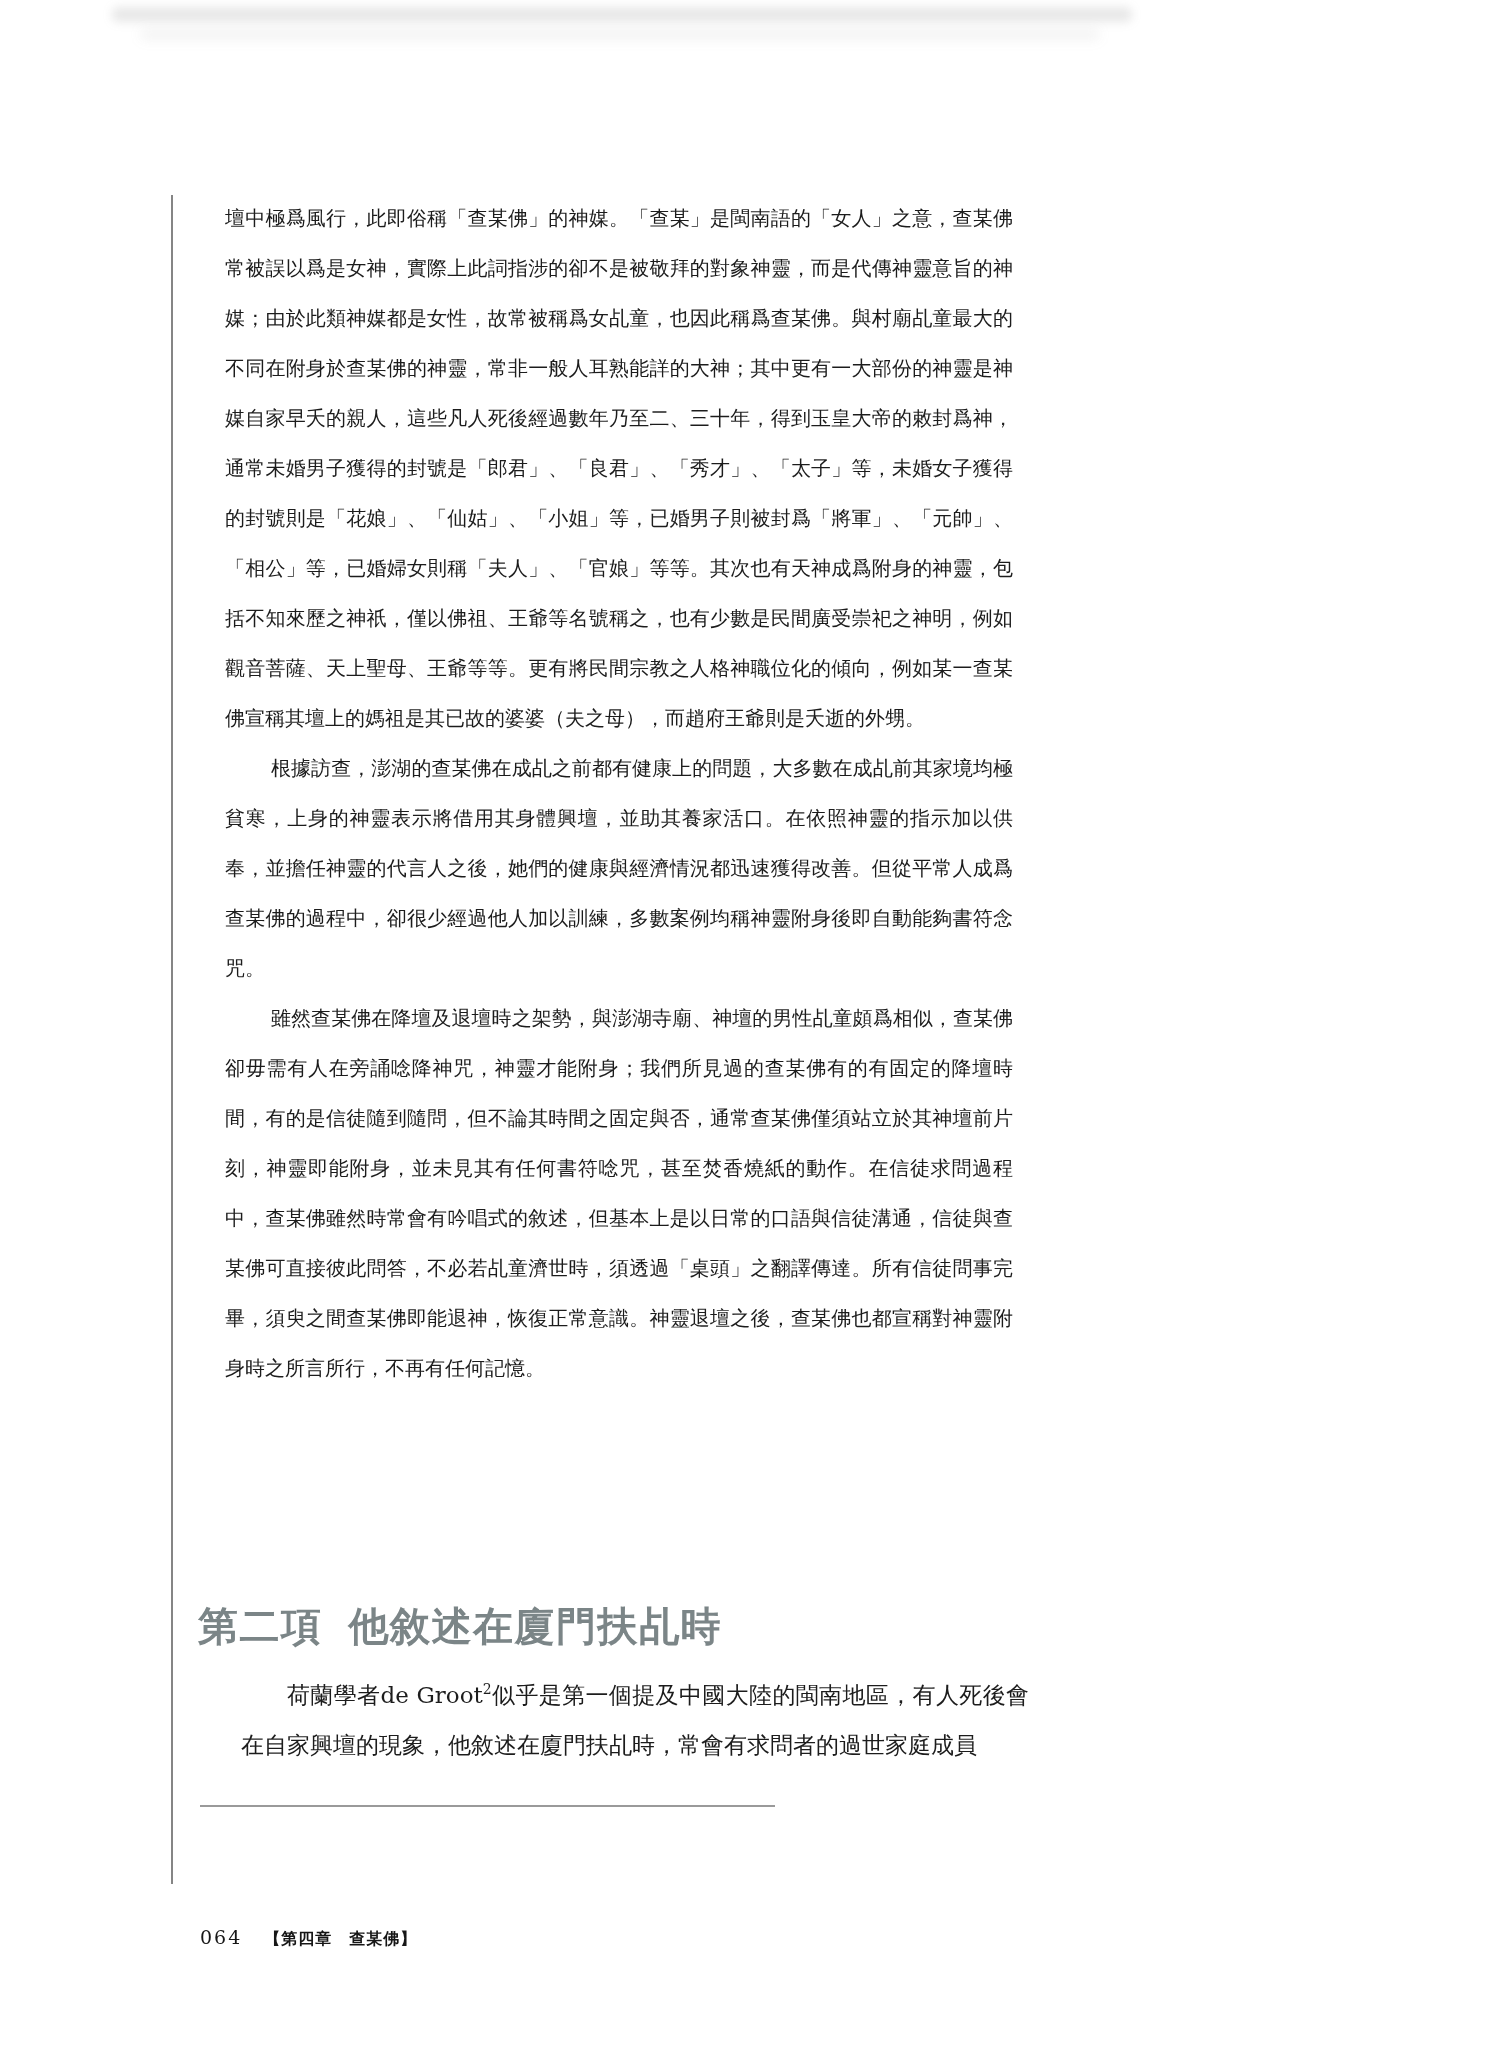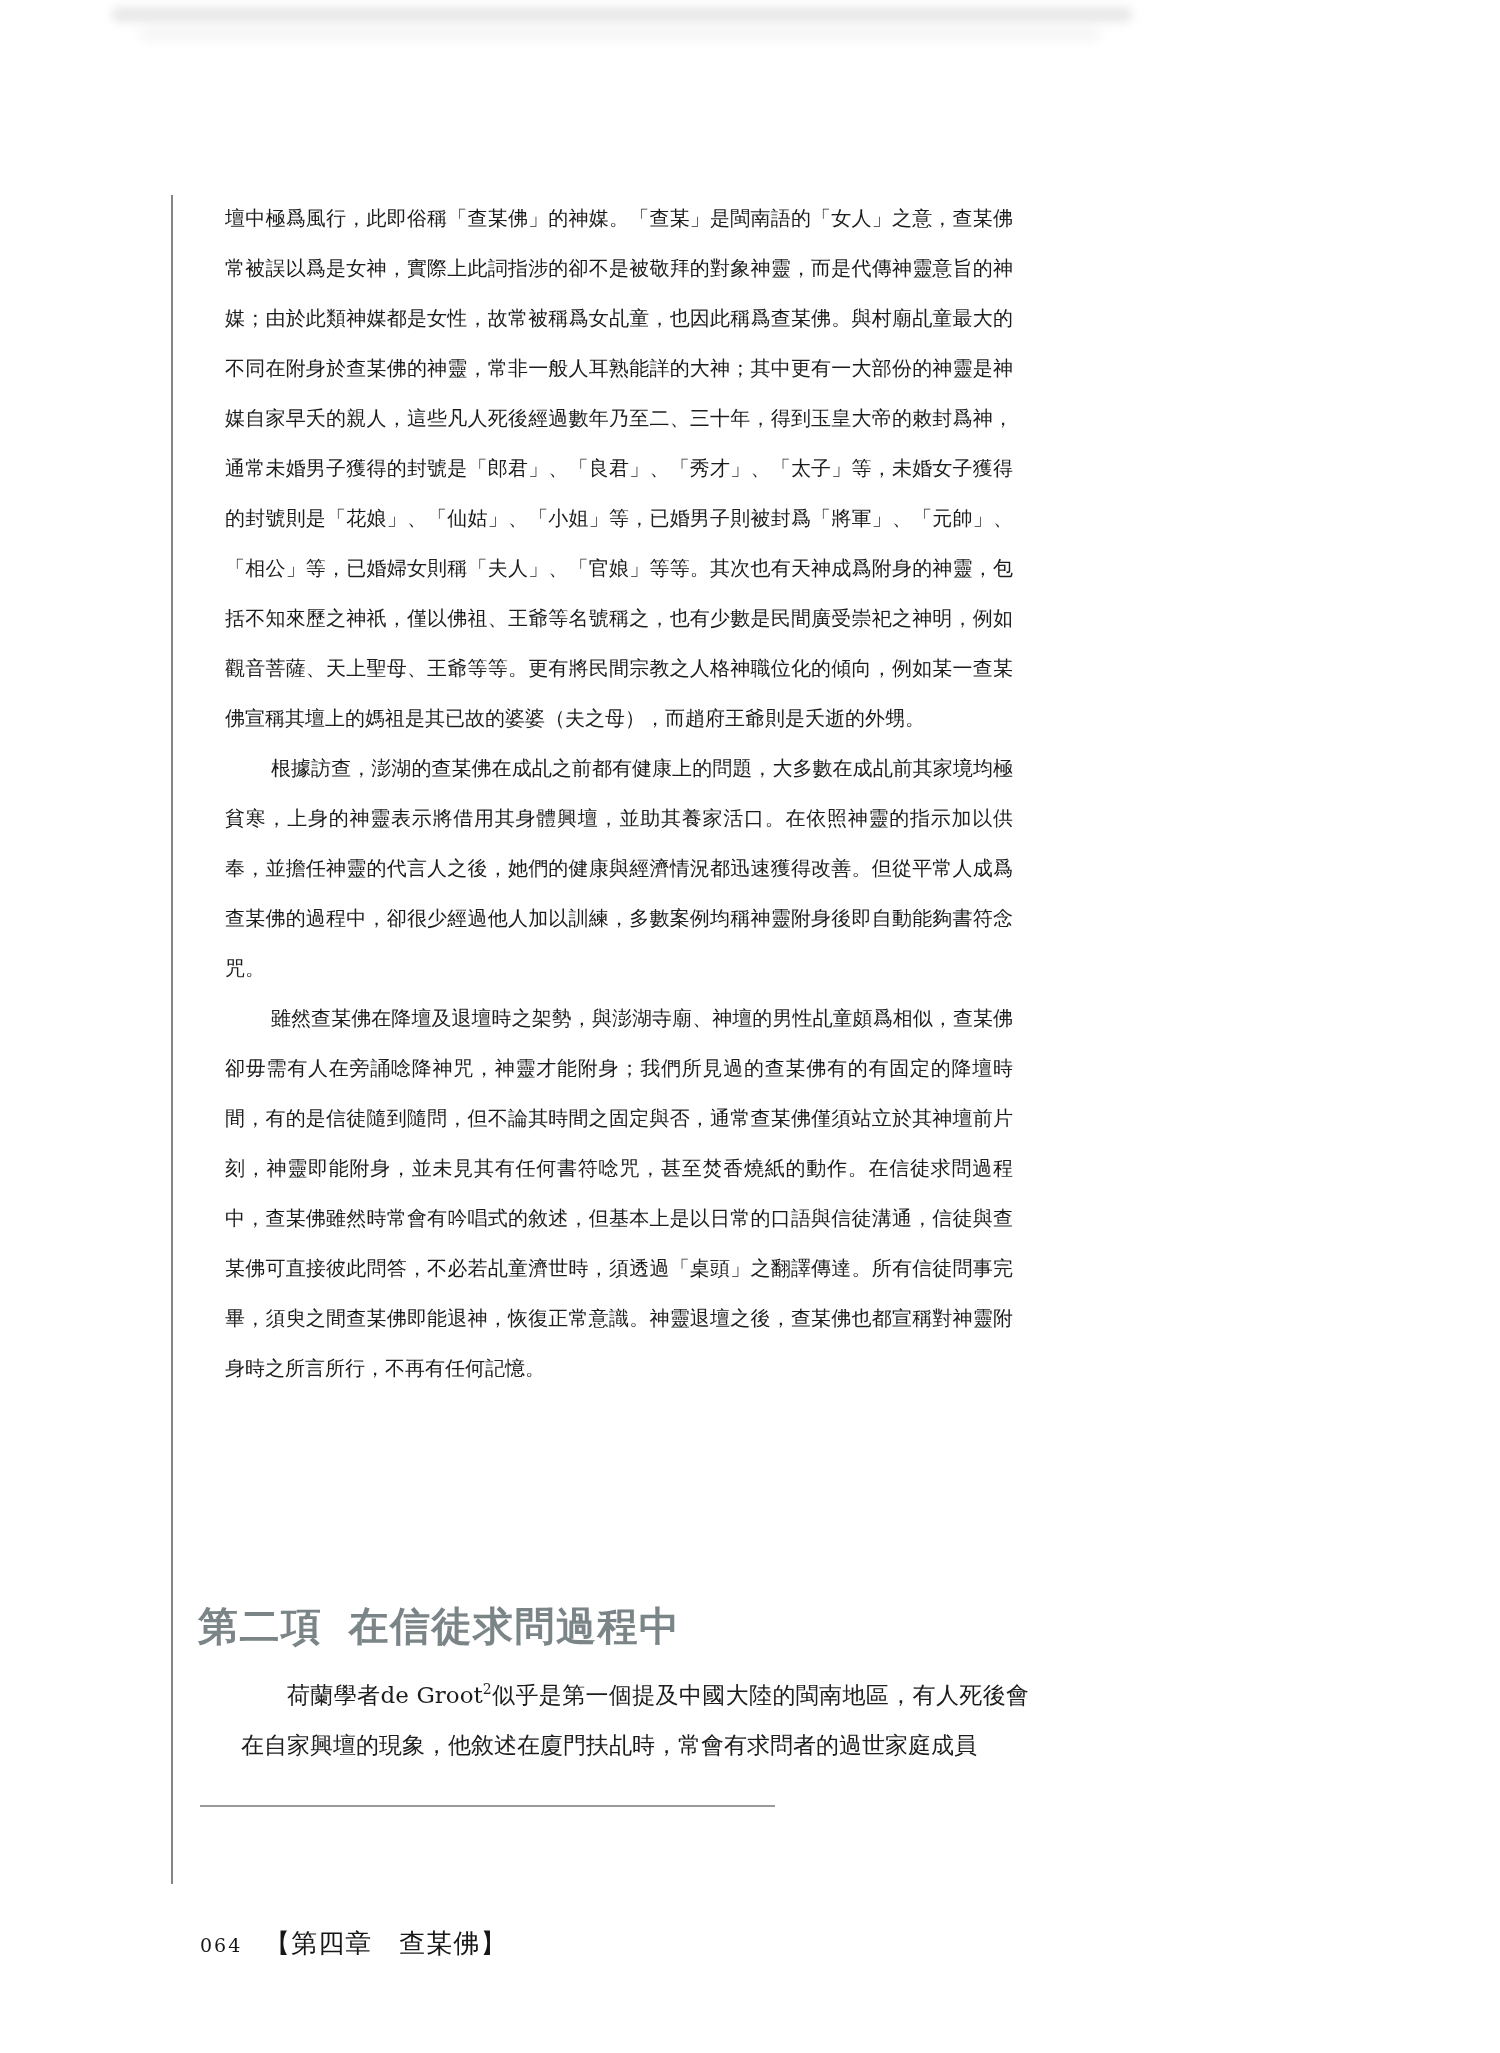--- a/index.html
+++ b/index.html
@@ -124,22 +124,22 @@
     white-space: nowrap;
   }
   .page-num {
     font-family: "DejaVu Serif", serif;
     font-size: 19px;
     letter-spacing: 2px;
     margin-left: 28px;
   }
   .chapter {
     font-family: "DejaVu Serif", serif;
-    font-weight: 400;
-    font-size: 26px;
+    font-weight: 700;
+    font-size: 16px;
     margin-left: 22px;
     letter-spacing: 1px;
     margin-top: 20px;
   }
 </style>
 </head>
 <body>
 
 <div class="page">
 
@@ -148,21 +148,21 @@
 
   <div class="vrule"></div>
 
   <div class="body-text">
     <p class="para no-indent">壇中極爲風行，此即俗稱「查某佛」的神媒。「查某」是閩南語的「女人」之意，查某佛常被誤以爲是女神，實際上此詞指涉的卻不是被敬拜的對象神靈，而是代傳神靈意旨的神媒；由於此類神媒都是女性，故常被稱爲女乩童，也因此稱爲查某佛。與村廟乩童最大的不同在附身於查某佛的神靈，常非一般人耳熟能詳的大神；其中更有一大部份的神靈是神媒自家早夭的親人，這些凡人死後經過數年乃至二、三十年，得到玉皇大帝的敕封爲神，通常未婚男子獲得的封號是「郎君」、「良君」、「秀才」、「太子」等，未婚女子獲得的封號則是「花娘」、「仙姑」、「小姐」等，已婚男子則被封爲「將軍」、「元帥」、「相公」等，已婚婦女則稱「夫人」、「官娘」等等。其次也有天神成爲附身的神靈，包括不知來歷之神祇，僅以佛祖、王爺等名號稱之，也有少數是民間廣受崇祀之神明，例如觀音菩薩、天上聖母、王爺等等。更有將民間宗教之人格神職位化的傾向，例如某一查某佛宣稱其壇上的媽祖是其已故的婆婆（夫之母），而趙府王爺則是夭逝的外甥。</p>
     <p class="para indent">根據訪查，澎湖的查某佛在成乩之前都有健康上的問題，大多數在成乩前其家境均極貧寒，上身的神靈表示將借用其身體興壇，並助其養家活口。在依照神靈的指示加以供奉，並擔任神靈的代言人之後，她們的健康與經濟情況都迅速獲得改善。但從平常人成爲查某佛的過程中，卻很少經過他人加以訓練，多數案例均稱神靈附身後即自動能夠書符念咒。</p>
     <p class="para indent">雖然查某佛在降壇及退壇時之架勢，與澎湖寺廟、神壇的男性乩童頗爲相似，查某佛卻毋需有人在旁誦唸降神咒，神靈才能附身；我們所見過的查某佛有的有固定的降壇時間，有的是信徒隨到隨問，但不論其時間之固定與否，通常查某佛僅須站立於其神壇前片刻，神靈即能附身，並未見其有任何書符唸咒，甚至焚香燒紙的動作。在信徒求問過程中，查某佛雖然時常會有吟唱式的敘述，但基本上是以日常的口語與信徒溝通，信徒與查某佛可直接彼此問答，不必若乩童濟世時，須透過「桌頭」之翻譯傳達。所有信徒問事完畢，須臾之間查某佛即能退神，恢復正常意識。神靈退壇之後，查某佛也都宣稱對神靈附身時之所言所行，不再有任何記憶。</p>
   </div>
 
   <h2 class="section-heading">
-    <span class="sec-num">第二項</span><span class="sec-title">在信徒求問過程中</span>
+    <span class="sec-num">第二項</span><span class="sec-title">他敘述在廈門扶乩時</span>
   </h2>
 
   <p class="p4"><span>荷蘭學者de Groot</span><sup class="fn-ref">2</sup><span>似乎是第一個提及中國大陸的閩南地區，有人死後會在自家興壇的現象，他敘述在廈門扶乩時，常會有求問者的過世家庭成員</span></p>
 
   <div class="fn-rule"></div>
 
 
   <div class="footer">
     <span class="page-num">064</span><span class="chapter">【第四章　查某佛】</span>
   </div>

